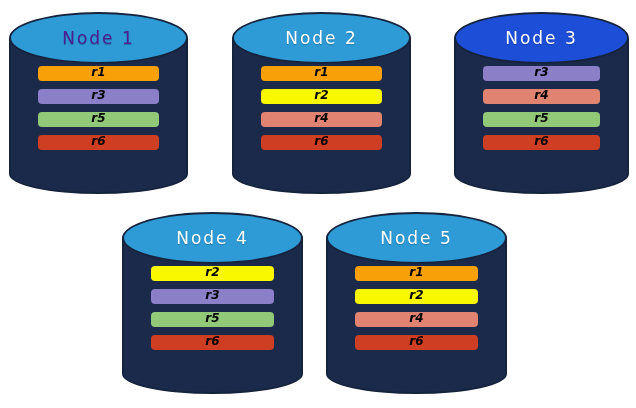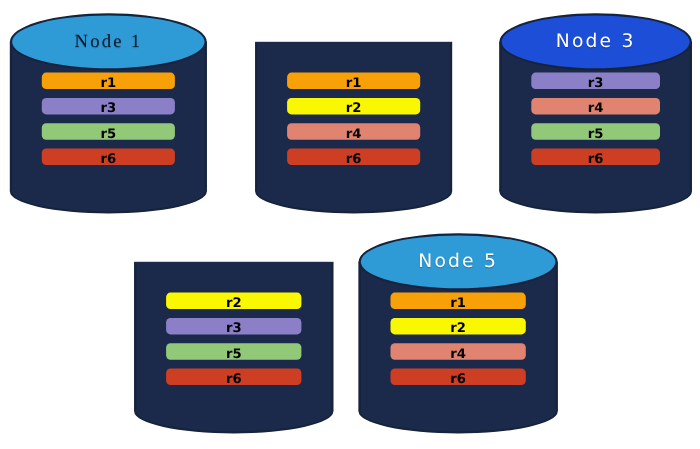--- a/index.html
+++ b/index.html
@@ -58,60 +58,64 @@
     font-family: "DejaVu Sans", sans-serif;
     text-shadow: 0 1px 1px rgba(0,0,0,0.25);
   }
   .replicas {
     position: absolute;
   }
   .replica-bar {
     position: absolute;
     border-radius: 4px;
     display: flex;
-    align-items: flex-end;
+    align-items: flex-start;
     justify-content: center;
     box-sizing: border-box;
+    font-style: italic;
   }
   .replica-label {
     font-size: 12px;
     font-weight: bold;
     color: #000000;
     line-height: 1;
     font-family: "DejaVu Sans", sans-serif;
   }
 </style>
 </head>
 <body>
 
 <div id="canvas">
     <div class="node" style="left: 9px; top: 12px; width: 179px; height: 182px;">
       <div class="cyl-bottom" style="width: 179px; height: 40px; top: 142px; background: rgb(27, 42, 74); border-color: rgb(22, 35, 61);"></div>
       <div class="cyl-body" style="width: 179px; top: 26px; height: 136px; background: rgb(27, 42, 74); border-color: transparent rgb(22, 35, 61);"></div>
       <div class="cyl-top" style="width: 179px; height: 52px; top: 0px; background: rgb(46, 155, 214); border-color: rgb(22, 35, 61);">
-        <span class="node-label" style="color: #0f172a; font-family: Liberation Serif, serif;">Node  1</span>
+        <span class="node-label" style="color: #4c1d95;">Node  1</span>
       </div>
       <div class="replicas" style="left: 0px; top: 0px; width: 179px; height: 182px;">
         <div class="replica-bar" style="background: rgb(247, 160, 7); left: 29px; width: 121px; height: 15px; top: 54px;">
           <span class="replica-label">r1</span>
         </div>
         <div class="replica-bar" style="background: rgb(139, 127, 200); left: 29px; width: 121px; height: 15px; top: 77px;">
           <span class="replica-label">r3</span>
         </div>
         <div class="replica-bar" style="background: rgb(146, 201, 120); left: 29px; width: 121px; height: 15px; top: 100px;">
           <span class="replica-label">r5</span>
         </div>
         <div class="replica-bar" style="background: rgb(206, 62, 34); left: 29px; width: 121px; height: 15px; top: 123px;">
           <span class="replica-label">r6</span>
         </div>
       </div>
     </div>
     <div class="node" style="left: 232px; top: 12px; width: 179px; height: 182px;">
       <div class="cyl-bottom" style="width: 179px; height: 40px; top: 142px; background: rgb(27, 42, 74); border-color: rgb(22, 35, 61);"></div>
       <div class="cyl-body" style="width: 179px; top: 26px; height: 136px; background: rgb(27, 42, 74); border-color: transparent rgb(22, 35, 61);"></div>
+      <div class="cyl-top" style="width: 179px; height: 52px; top: 0px; background: rgb(46, 155, 214); border-color: rgb(22, 35, 61);">
+        <span class="node-label" style="color: rgb(255, 255, 255);">Node  2</span>
+      </div>
       <div class="replicas" style="left: 0px; top: 0px; width: 179px; height: 182px;">
         <div class="replica-bar" style="background: rgb(247, 160, 7); left: 29px; width: 121px; height: 15px; top: 54px;">
           <span class="replica-label">r1</span>
         </div>
         <div class="replica-bar" style="background: rgb(250, 248, 0); left: 29px; width: 121px; height: 15px; top: 77px;">
           <span class="replica-label">r2</span>
         </div>
         <div class="replica-bar" style="background: rgb(224, 131, 113); left: 29px; width: 121px; height: 15px; top: 100px;">
           <span class="replica-label">r4</span>
         </div>
@@ -137,20 +141,23 @@
           <span class="replica-label">r5</span>
         </div>
         <div class="replica-bar" style="background: rgb(206, 62, 34); left: 29px; width: 117px; height: 15px; top: 123px;">
           <span class="replica-label">r6</span>
         </div>
       </div>
     </div>
     <div class="node" style="left: 122px; top: 212px; width: 181px; height: 182px;">
       <div class="cyl-bottom" style="width: 181px; height: 40px; top: 142px; background: rgb(27, 42, 74); border-color: rgb(22, 35, 61);"></div>
       <div class="cyl-body" style="width: 181px; top: 26px; height: 136px; background: rgb(27, 42, 74); border-color: transparent rgb(22, 35, 61);"></div>
+      <div class="cyl-top" style="width: 181px; height: 52px; top: 0px; background: rgb(46, 155, 214); border-color: rgb(22, 35, 61);">
+        <span class="node-label" style="color: rgb(255, 255, 255);">Node  4</span>
+      </div>
       <div class="replicas" style="left: 0px; top: 0px; width: 181px; height: 182px;">
         <div class="replica-bar" style="background: rgb(250, 248, 0); left: 29px; width: 123px; height: 15px; top: 54px;">
           <span class="replica-label">r2</span>
         </div>
         <div class="replica-bar" style="background: rgb(139, 127, 200); left: 29px; width: 123px; height: 15px; top: 77px;">
           <span class="replica-label">r3</span>
         </div>
         <div class="replica-bar" style="background: rgb(146, 201, 120); left: 29px; width: 123px; height: 15px; top: 100px;">
           <span class="replica-label">r5</span>
         </div>

